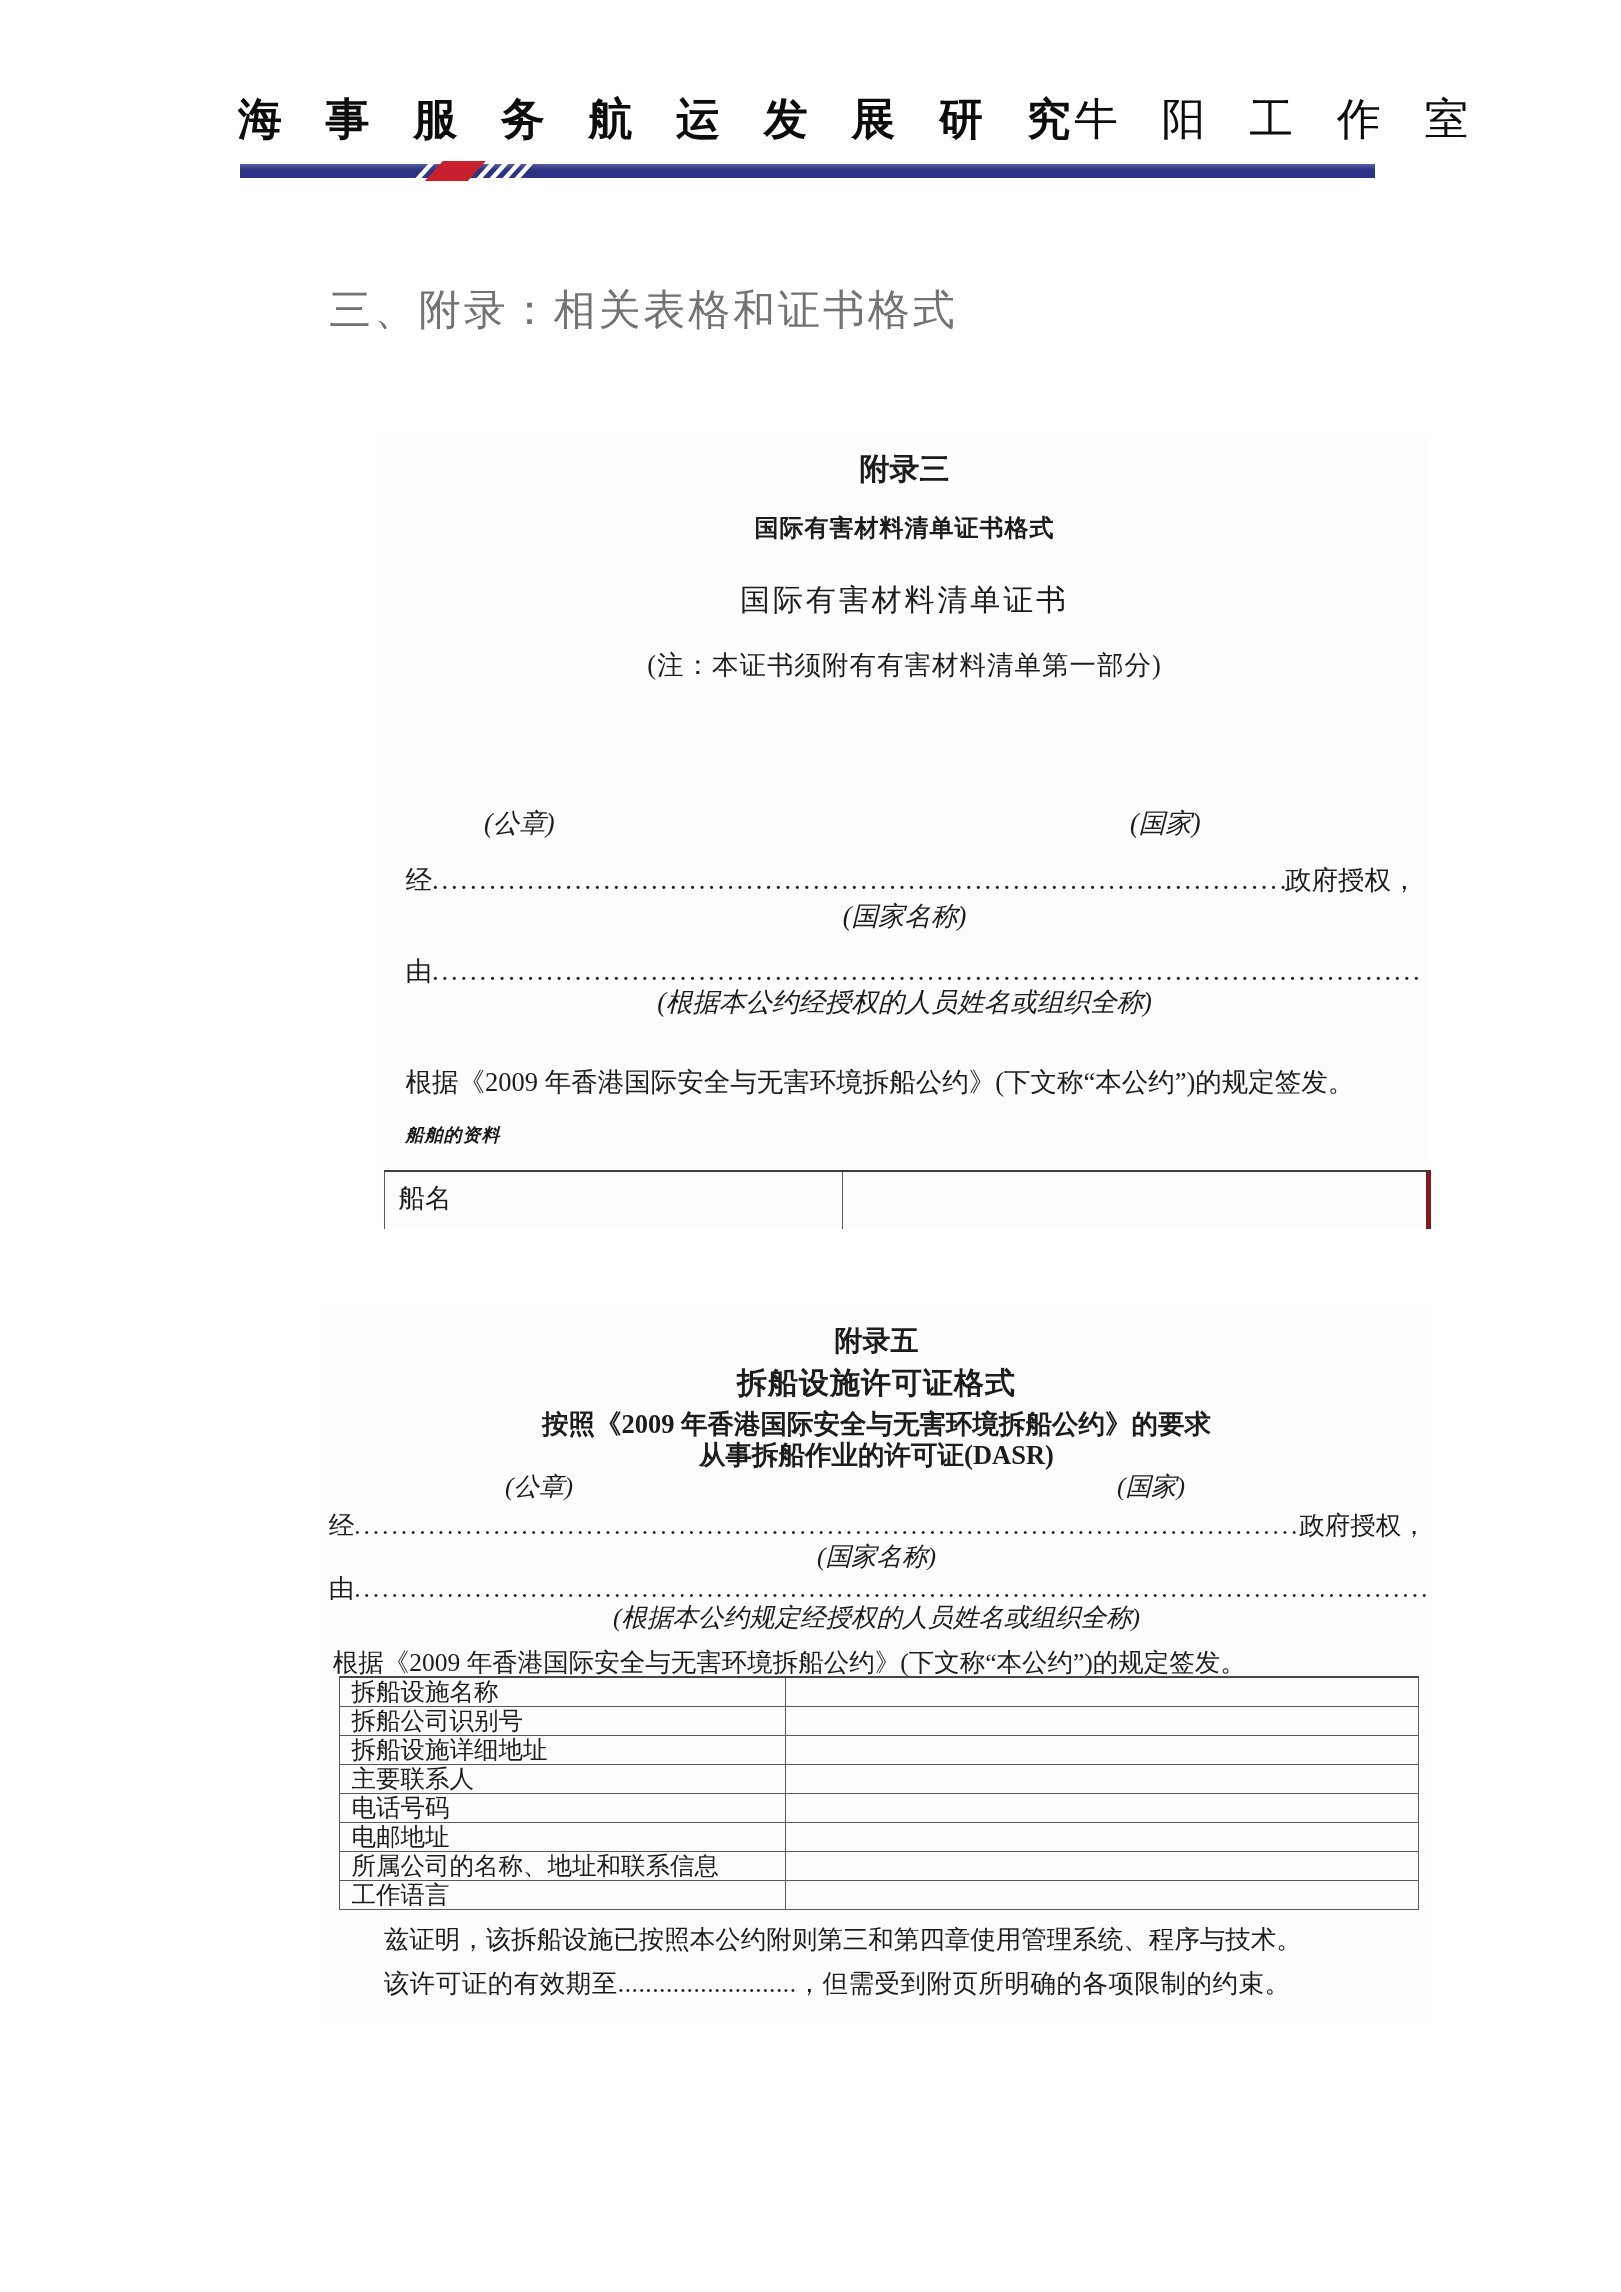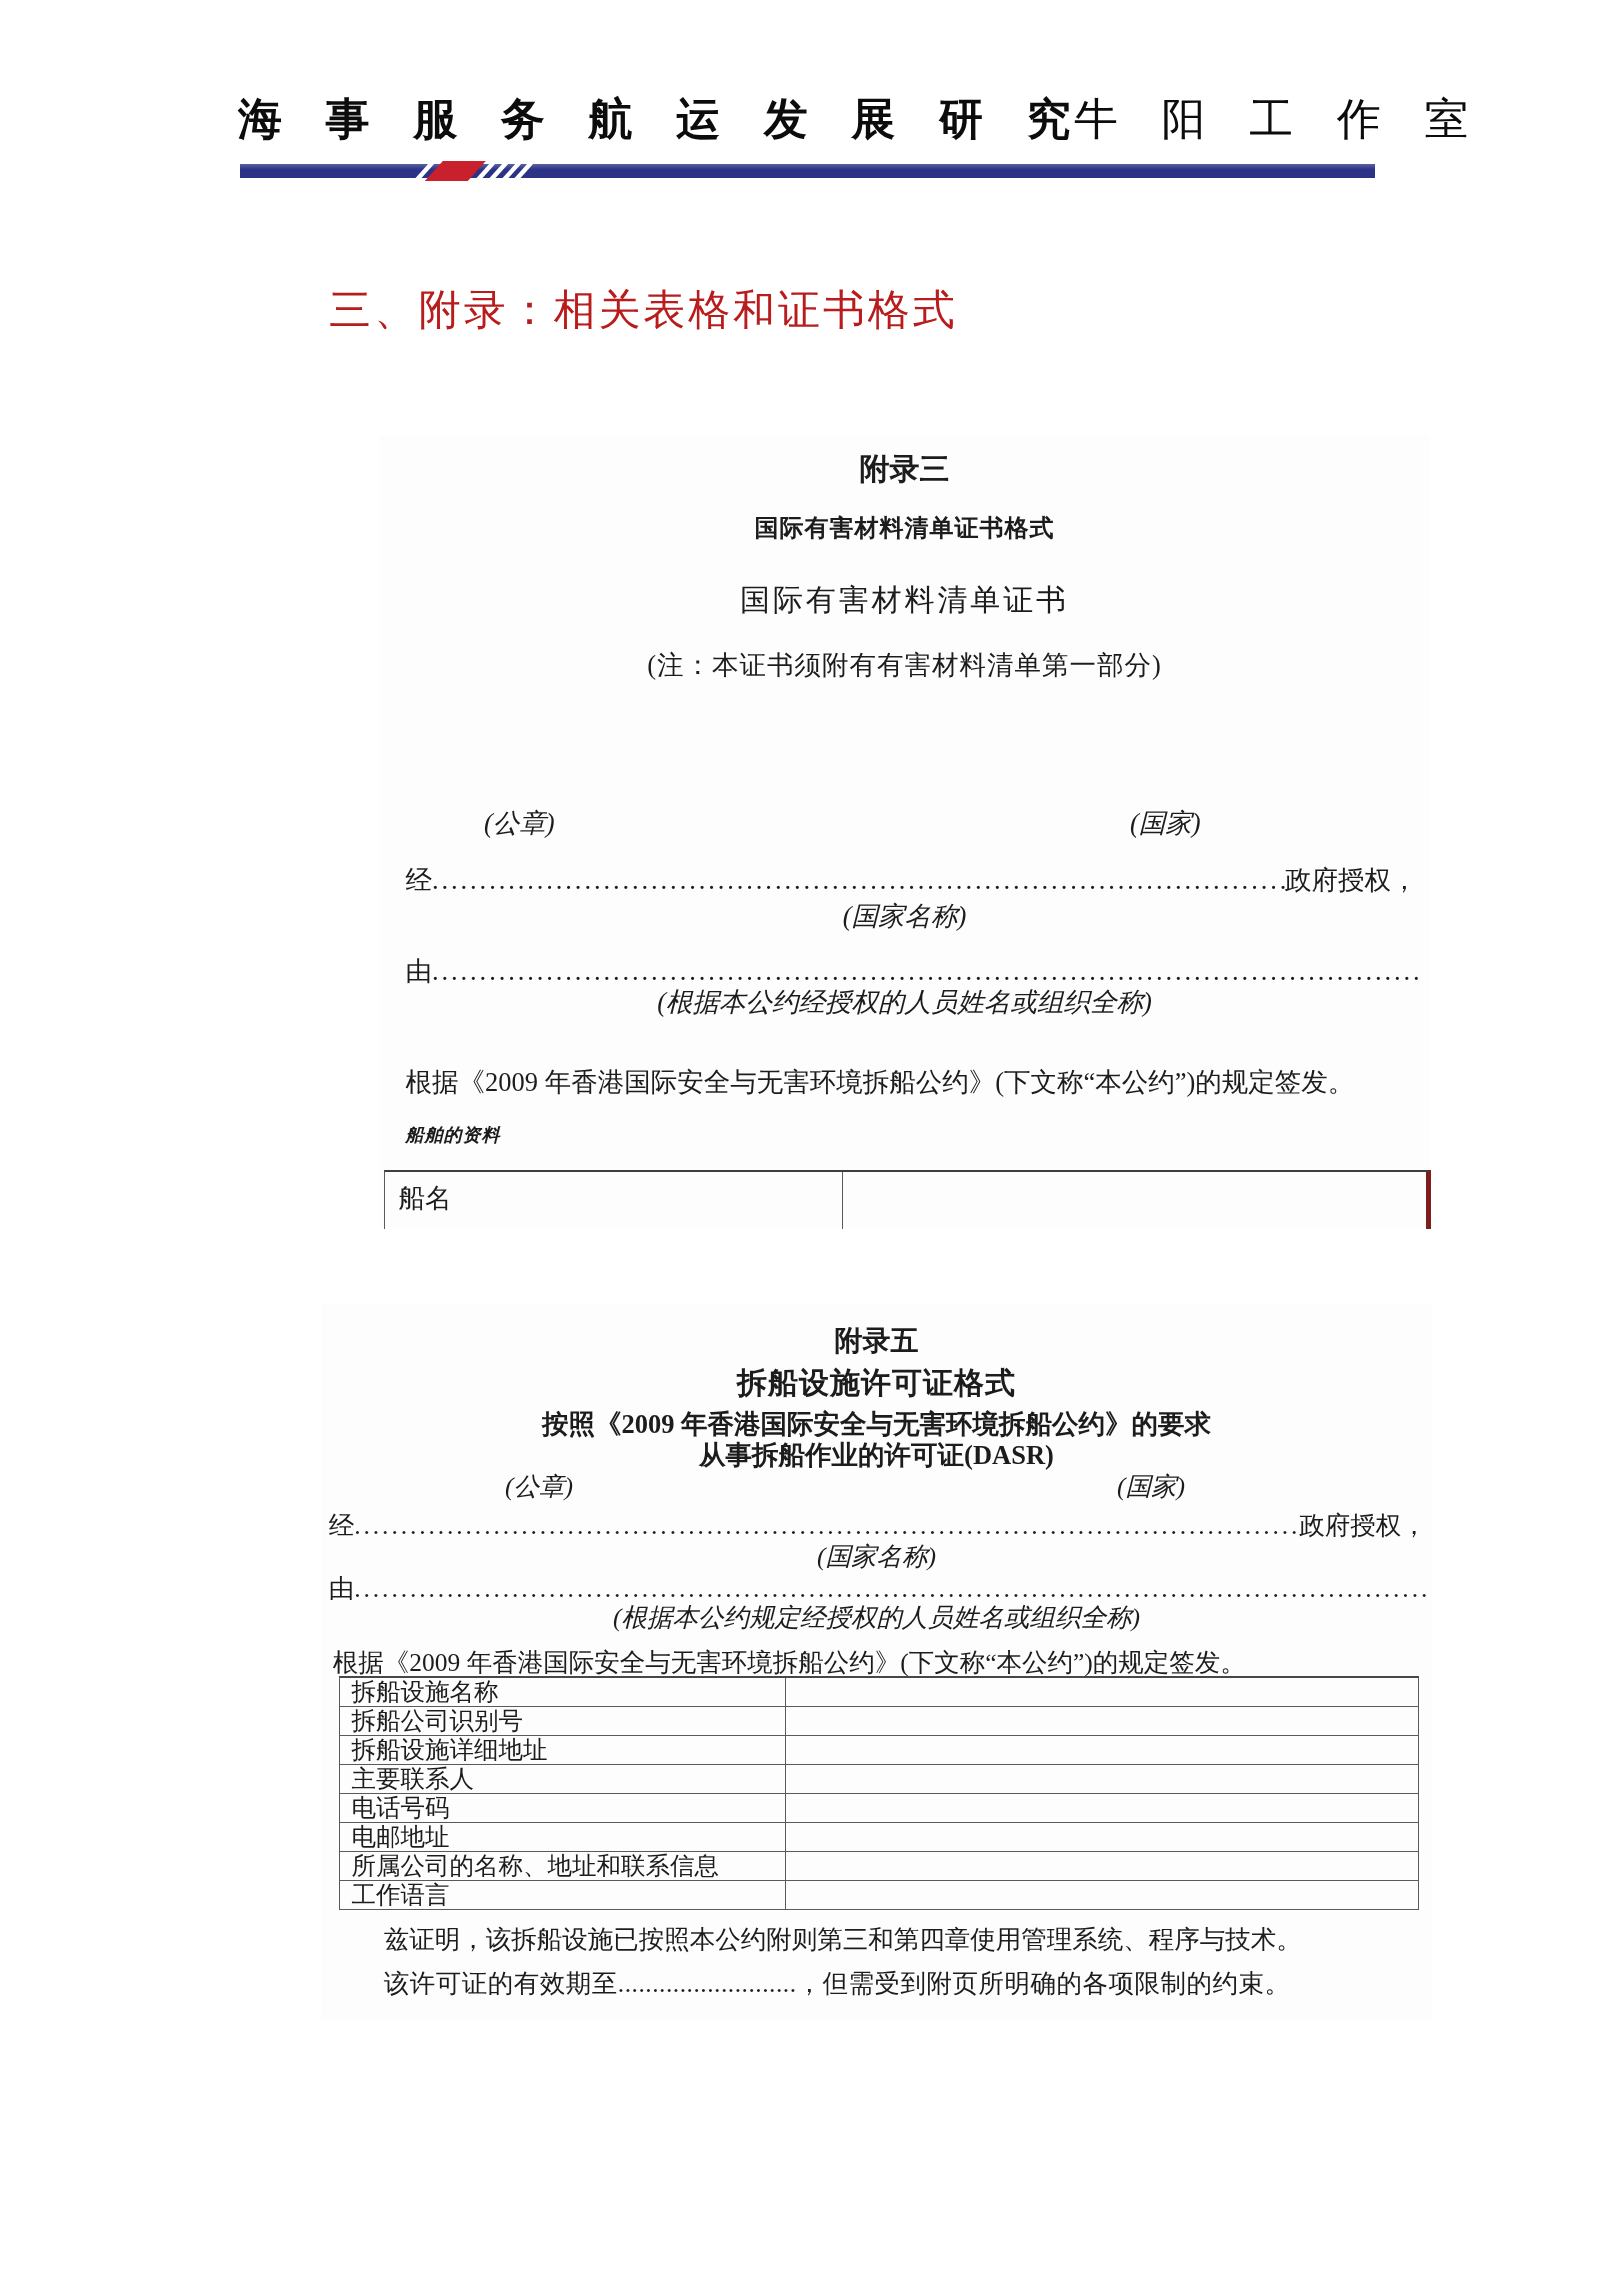--- a/index.html
+++ b/index.html
@@ -32,21 +32,21 @@
     position:absolute;top:0;width:5.9px;height:19.6px;background:#ffffff;transform:skewX(-42deg);
   }
   .bar-accent .ws0{left:182px;}
   .bar-accent .ws1{left:243px;}
   .bar-accent .ws2{left:256px;}
   .bar-accent .ws3{left:269px;}
   .bar-accent .ws4{left:281px;}
 
   
   .page-title{
-    left:329px;top:282px;font-size:42px;letter-spacing:2.9px;color:#b91c1c;white-space:nowrap;text-align:right;
+    left:329px;top:282px;font-size:42px;letter-spacing:2.9px;color:#737373;white-space:nowrap;text-align:right;
   }
 
   
   .cert{background:#fdfdfd;}
   .cert1{left:380px;top:435px;width:1049px;height:792px;}
   .cert2{left:321px;top:1304px;width:1111px;height:717px;}
 
   .c-center{left:0;width:100%;text-align:center;white-space:nowrap;}
   .bold{font-weight:bold;}
   .ital{font-style:italic;}

